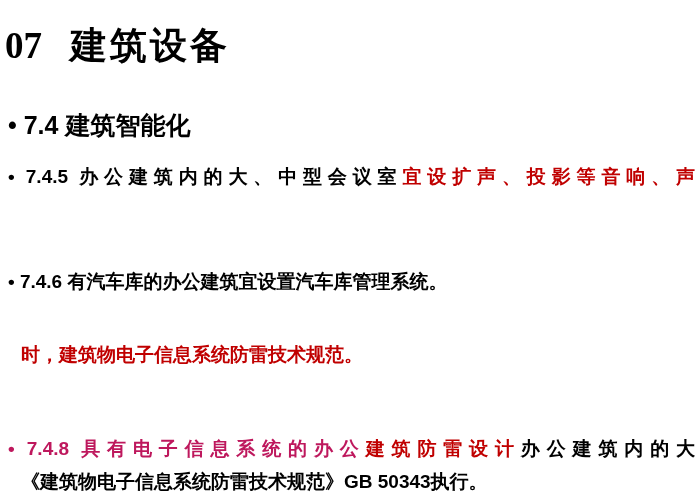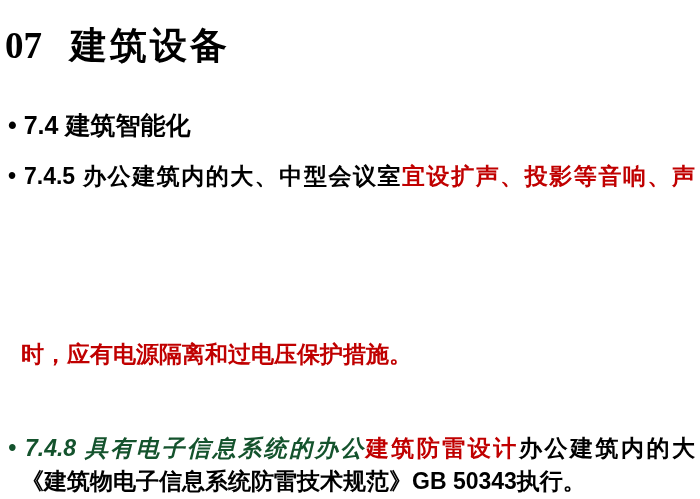--- a/index.html
+++ b/index.html
@@ -34,21 +34,21 @@
     left: 8px;
     font-size: 25px;
     font-weight: 700;
     line-height: 30px;
     white-space: nowrap;
   }
   .clause {
     position: absolute;
     left: 8px;
     width: 687px;
-    font-size: 23px;
+    font-size: 19px;
     font-weight: 700;
     line-height: 33px;
   }
   .clause-745 { top: 160px; }
   .clause-746 { top: 265px; }
   .clause-747 { top: 338px; }
   .clause-748 { top: 432px; }
   .line { white-space: nowrap; }
   .line.justify {
     white-space: normal;
@@ -65,29 +65,34 @@
   <h1 class="title"><span>07</span><span class="title-text">建筑设备</span></h1>
 
   <div class="subheading">• 7.4 建筑智能化</div>
 
   <div class="clause clause-745">
     <div class="line justify">
       <span style="color: rgb(0, 0, 0);">• 7.4.5 办公建筑内的大、中型会议室</span><span style="color: rgb(192, 0, 0);">宜设扩声、投影等音响、声</span>
     </div>
   </div>
 
+  <div class="clause clause-746">
+    <div class="line">
+      <span style="color: rgb(0, 0, 0);">• 7.4.6 有汽车库的办公建筑宜设置汽车库管理系统。</span>
+    </div>
+  </div>
 
   <div class="clause clause-747">
     <div class="line indent">
-      <span style="color: rgb(192, 0, 0);">时，应有电源隔离和过电压保护措施。</span>
+      <span style="color: rgb(192, 0, 0);">时，建筑物电子信息系统防雷技术规范。</span>
     </div>
   </div>
 
   <div class="clause clause-748">
     <div class="line justify">
-      <span style="color: #14532d; font-style: italic;">• 7.4.8 具有电子信息系统的办公</span><span style="color: rgb(192, 0, 0);">建筑防雷设计</span><span style="color: rgb(0, 0, 0);">办公建筑内的大</span>
+      <span style="color: #be185d;">• 7.4.8 具有电子信息系统的办公</span><span style="color: rgb(192, 0, 0);">建筑防雷设计</span><span style="color: rgb(0, 0, 0);">办公建筑内的大</span>
     </div>
     <div class="line indent">
       <span style="color: rgb(0, 0, 0);">《建筑物电子信息系统防雷技术规范》GB 50343执行。</span>
     </div>
   </div>
 
 </div>
 
 </body></html>

